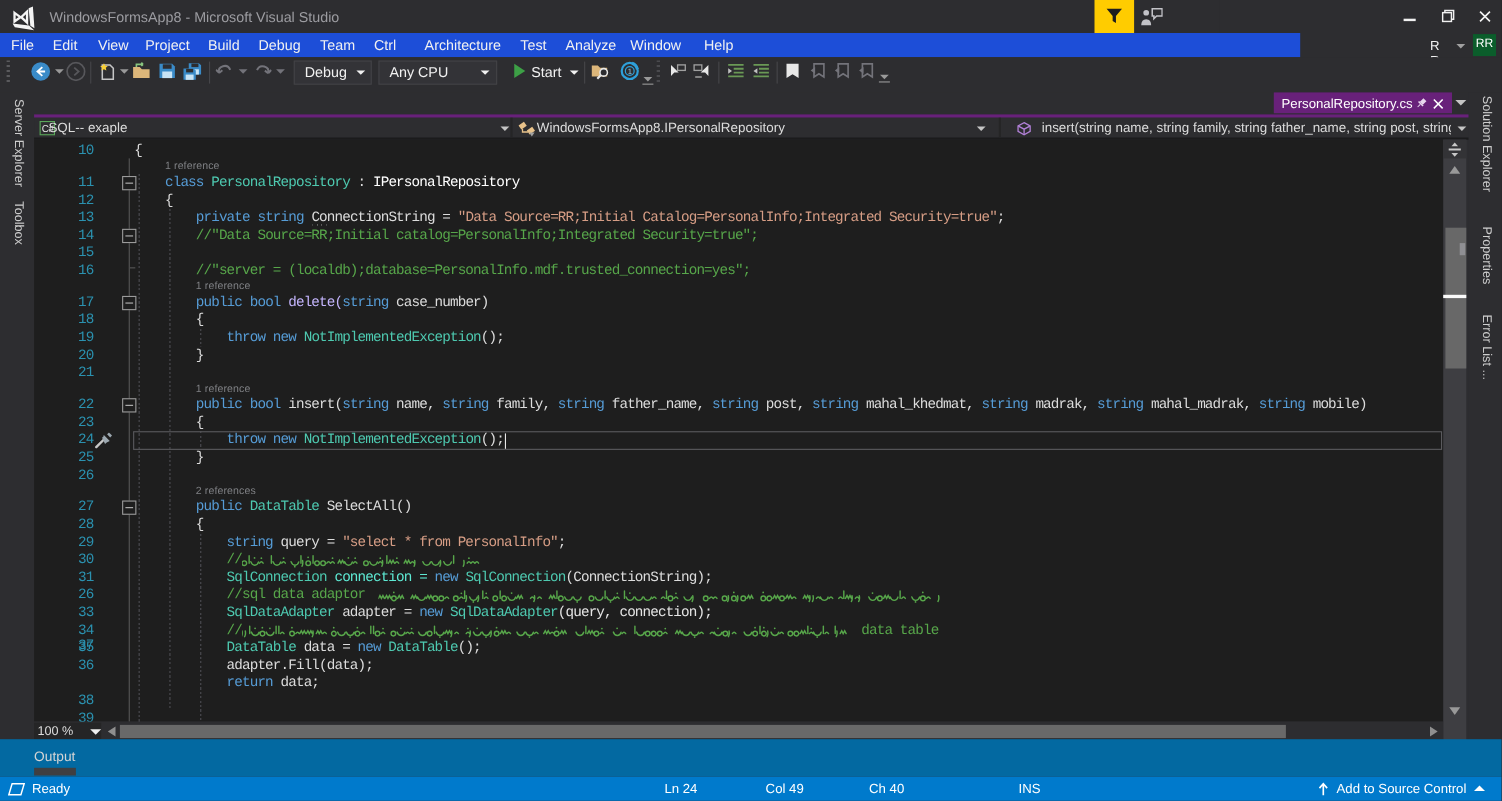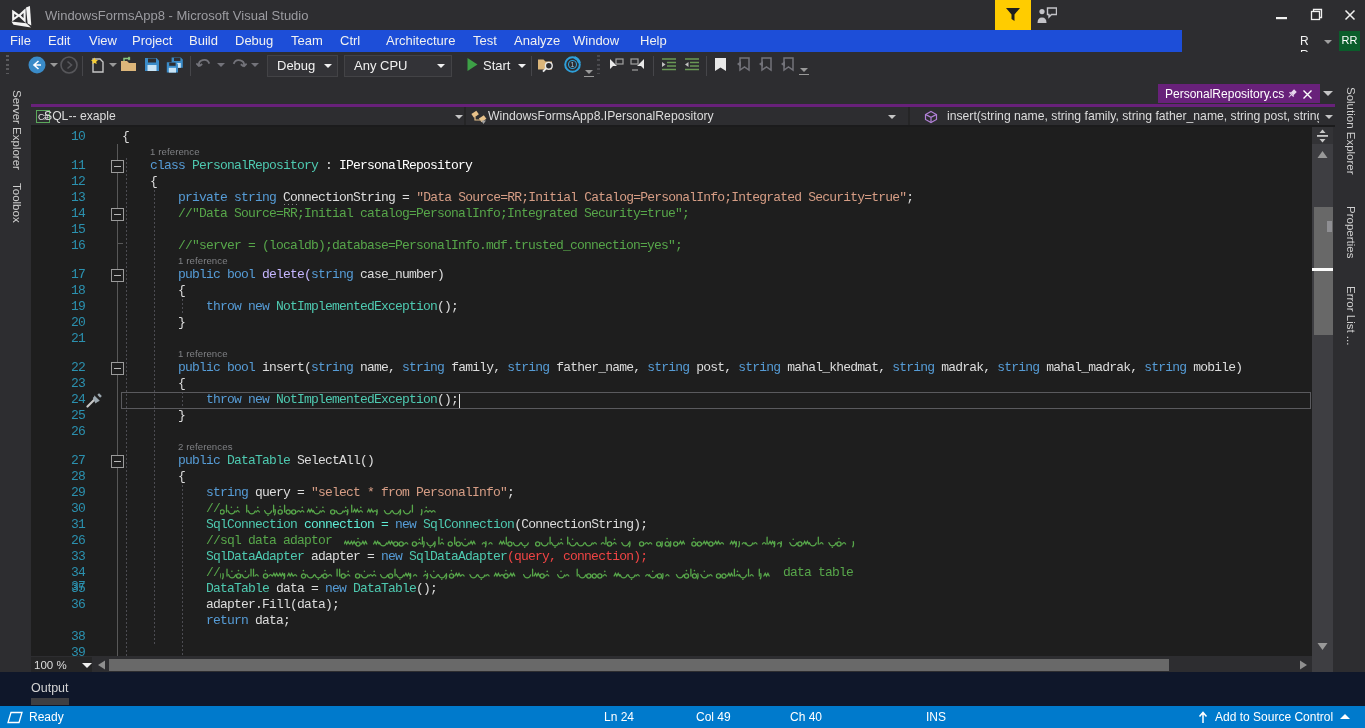--- a/index.html
+++ b/index.html
@@ -29,21 +29,21 @@
 .cbox span{position:absolute;left:2px;top:4.5px;width:7px;height:1px;background:#B8B8B8}
 .dots3{position:relative}
 .dots3:after{content:"";position:absolute;left:1px;bottom:1px;width:13px;height:1px;
   background-image:repeating-linear-gradient(to right,#8a8a8a 0,#8a8a8a 1px,transparent 1px,transparent 4px)}
 #curline{position:absolute;left:121px;width:1190px;height:17px;border:1px solid #5A5A5E}
 #caret{position:absolute;left:459px;width:1.4px;height:14px;background:#E8E8E8}
 #vscroll{position:absolute;left:1312px;top:127px;width:21px;height:546px;background:#3E3E42}
 #rstrip{position:absolute;left:1335px;top:84px;width:30px;height:622px;background:#2D2D30}
 .vtext{position:absolute;color:#CECECE;font-size:11.5px;white-space:nowrap;transform-origin:0 0;transform:rotate(90deg)}
 #hscroll{position:absolute;left:31px;top:656px;width:1281px;height:17px;background:#2D2D30}
-#outstrip{position:absolute;left:0;top:672px;width:1365px;height:34px;background:#0f172a}
+#outstrip{position:absolute;left:0;top:672px;width:1365px;height:34px;background:#0369a1}
 #statusbar{position:absolute;left:0;top:706px;width:1365px;height:22px;background:#007ACC;color:#fff;font-size:12px}
 .sbi{position:absolute;top:4px}
 .icon{position:absolute}
 </style></head>
 <body>
 
 <div id="titlebar">
  <svg class="icon" style="left:11px;top:4px" width="23" height="25" viewBox="0 0 23 25">
    <path d="M15.0 3.6 L18.9 1.9 L20.3 21.6 L16.6 19.4 Z" fill="#F4F4F4"></path>
    <path d="M0.4 17.4 L15.4 19.2 L20.0 23.4 L2.5 20.8 Z" fill="#F4F4F4"></path>
@@ -342,21 +342,21 @@
             <circle cx="228.6" cy="6.2" r="0.8"></circle>
             <circle cx="270.5" cy="6.4" r="0.8"></circle>
             <circle cx="323.1" cy="5.6" r="0.8"></circle>
             <circle cx="349.8" cy="5.6" r="0.8"></circle>
             <circle cx="449.2" cy="6.2" r="0.8"></circle>
             <circle cx="488.3" cy="14.2" r="0.8"></circle>
             <circle cx="494.9" cy="5.6" r="0.8"></circle>
           </g>
         </svg></span></div>
 <div class="ln" style="top:549px">33</div>
-<div class="cl" style="top:549px"><span>            </span><span style="color:#4EC9B0">SqlDataAdapter</span><span style="color:#DCDCDC"> adapter = </span><span style="color:#569CD6">new</span><span style="color:#4EC9B0"> SqlDataAdapter</span><span style="color:#ef4444">(query, connection);</span></div>
+<div class="cl" style="top:549px"><span>            </span><span style="color:#4EC9B0">SqlDataAdapter</span><span style="color:#DCDCDC"> adapter = </span><span style="color:#569CD6">new</span><span style="color:#4EC9B0"> SqlDataAdapter</span><span style="color:#e5e5e5">(query, connection);</span></div>
 <div class="ln" style="top:565px">34</div>
 <div class="cl" style="top:565px"><span>            </span><span style="color:#57A64A">//</span><span class="arw" style="width:556px"><svg width="552" height="16" viewBox="0 0 552 16" style="position:absolute;top:0;left:0">
           <g fill="#57A64A">
             <path d="M0.0 8.6 q0.6 3.4 -0.6 5.2 M3.0 8.6 q0.6 3.4 -0.6 5.2 M7.0 11 V4.2 M8.5 9.6 q1.0 3.2 3.6 3.2 q2.6 0 3.4 -3.0 M16.5 11 a2.1 2.1 0 1 0 4.2 0 a2.1 2.1 0 1 0 -4.2 0 M22.0 9.6 q1.0 3.2 3.6 3.2 q2.6 0 3.4 -3.0 M31.0 11 V4.2 M33.5 11 V4.2 M35.0 11 q1.6 -2.6 3.2 0 M43.4 11 a2.1 2.1 0 1 0 4.2 0 a2.1 2.1 0 1 0 -4.2 0 M48.9 11 q1.6 -2.6 3.2 0 M52.5 11 l1.4 -2.6 l1.3 2.6 l1.4 -2.6 l1.3 2.6 M58.5 11 l1.4 -2.6 l1.3 2.6 l1.4 -2.6 l1.3 2.6 M64.5 8.6 q0.6 3.4 -0.6 5.2 M67.5 11 l1.4 -2.6 l1.3 2.6 l1.4 -2.6 l1.3 2.6 M73.5 11 q1.6 -2.6 3.2 0 M81.4 11 a2.1 2.1 0 1 0 4.2 0 a2.1 2.1 0 1 0 -4.2 0 M86.9 9.6 q1.0 3.2 3.6 3.2 q2.6 0 3.4 -3.0 M94.9 9.6 q1.0 3.2 3.6 3.2 q2.6 0 3.4 -3.0 M102.9 11 a2.1 2.1 0 1 0 4.2 0 a2.1 2.1 0 1 0 -4.2 0 M108.4 11 q1.6 -2.6 3.2 0 M117.1 11 V4.2 M119.6 11 V4.2 M121.1 11 a2.1 2.1 0 1 0 4.2 0 a2.1 2.1 0 1 0 -4.2 0 M126.6 11 q1.6 -2.6 3.2 0 M135.5 11 a2.1 2.1 0 1 0 4.2 0 a2.1 2.1 0 1 0 -4.2 0 M141.0 9.6 q1.0 3.2 3.6 3.2 q2.6 0 3.4 -3.0 M149.0 11 q1.6 -2.6 3.2 0 M152.6 11 q1.6 -2.6 3.2 0 M160.5 9.6 q1.0 3.2 3.6 3.2 q2.6 0 3.4 -3.0 M168.5 11 a2.1 2.1 0 1 0 4.2 0 a2.1 2.1 0 1 0 -4.2 0 M175.0 11 V4.2 M176.5 9.6 q1.0 3.2 3.6 3.2 q2.6 0 3.4 -3.0 M184.5 11 l1.4 -2.6 l1.3 2.6 l1.4 -2.6 l1.3 2.6 M190.5 8.6 q0.6 3.4 -0.6 5.2 M193.5 11 q1.6 -2.6 3.2 0 M203.8 11 q1.6 -2.6 3.2 0 M207.4 8.6 q0.6 3.4 -0.6 5.2 M210.4 9.6 q1.0 3.2 3.6 3.2 q2.6 0 3.4 -3.0 M218.4 9.6 q1.0 3.2 3.6 3.2 q2.6 0 3.4 -3.0 M226.4 8.6 q0.6 3.4 -0.6 5.2 M229.4 11 a2.1 2.1 0 1 0 4.2 0 a2.1 2.1 0 1 0 -4.2 0 M234.9 11 l1.4 -2.6 l1.3 2.6 l1.4 -2.6 l1.3 2.6 M240.9 11 q1.6 -2.6 3.2 0 M249.9 9.6 q1.0 3.2 3.6 3.2 q2.6 0 3.4 -3.0 M257.9 9.6 q1.0 3.2 3.6 3.2 q2.6 0 3.4 -3.0 M265.9 11 q1.6 -2.6 3.2 0 M274.3 11 l1.4 -2.6 l1.3 2.6 l1.4 -2.6 l1.3 2.6 M280.3 11 q1.6 -2.6 3.2 0 M283.9 11 a2.1 2.1 0 1 0 4.2 0 a2.1 2.1 0 1 0 -4.2 0 M289.4 11 l1.4 -2.6 l1.3 2.6 l1.4 -2.6 l1.3 2.6 M303.6 9.6 q1.0 3.2 3.6 3.2 q2.6 0 3.4 -3.0 M312.6 11 V4.2 M314.1 11 l1.4 -2.6 l1.3 2.6 l1.4 -2.6 l1.3 2.6 M320.1 11 a2.1 2.1 0 1 0 4.2 0 a2.1 2.1 0 1 0 -4.2 0 M325.6 11 q1.6 -2.6 3.2 0 M337.6 9.6 q1.0 3.2 3.6 3.2 q2.6 0 3.4 -3.0 M345.6 11 q1.6 -2.6 3.2 0 M357.2 11 V4.2 M358.7 9.6 q1.0 3.2 3.6 3.2 q2.6 0 3.4 -3.0 M366.7 11 a2.1 2.1 0 1 0 4.2 0 a2.1 2.1 0 1 0 -4.2 0 M372.2 11 a2.1 2.1 0 1 0 4.2 0 a2.1 2.1 0 1 0 -4.2 0 M377.7 11 a2.1 2.1 0 1 0 4.2 0 a2.1 2.1 0 1 0 -4.2 0 M383.2 11 q1.6 -2.6 3.2 0 M394.1 11 l1.4 -2.6 l1.3 2.6 l1.4 -2.6 l1.3 2.6 M400.1 9.6 q1.0 3.2 3.6 3.2 q2.6 0 3.4 -3.0 M408.1 9.6 q1.0 3.2 3.6 3.2 q2.6 0 3.4 -3.0 M416.1 11 q1.6 -2.6 3.2 0 M425.7 11 q1.6 -2.6 3.2 0 M429.3 9.6 q1.0 3.2 3.6 3.2 q2.6 0 3.4 -3.0 M437.3 11 a2.1 2.1 0 1 0 4.2 0 a2.1 2.1 0 1 0 -4.2 0 M442.8 8.6 q0.6 3.4 -0.6 5.2 M445.8 11 q1.6 -2.6 3.2 0 M456.4 9.6 q1.0 3.2 3.6 3.2 q2.6 0 3.4 -3.0 M464.4 11 a2.1 2.1 0 1 0 4.2 0 a2.1 2.1 0 1 0 -4.2 0 M470.9 11 V4.2 M472.4 11 a2.1 2.1 0 1 0 4.2 0 a2.1 2.1 0 1 0 -4.2 0 M477.9 8.6 q0.6 3.4 -0.6 5.2 M480.9 9.6 q1.0 3.2 3.6 3.2 q2.6 0 3.4 -3.0 M488.9 11 q1.6 -2.6 3.2 0 M496.4 11 a2.1 2.1 0 1 0 4.2 0 a2.1 2.1 0 1 0 -4.2 0 M501.9 11 a2.1 2.1 0 1 0 4.2 0 a2.1 2.1 0 1 0 -4.2 0 M507.4 11 l1.4 -2.6 l1.3 2.6 l1.4 -2.6 l1.3 2.6 M514.4 11 V4.2 M515.9 11 q1.6 -2.6 3.2 0 M519.5 9.6 q1.0 3.2 3.6 3.2 q2.6 0 3.4 -3.0 M528.5 11 V4.2 M530.0 11 q1.6 -2.6 3.2 0 M539.3 11 V4.2 M540.8 8.6 q0.6 3.4 -0.6 5.2 M543.8 11 l1.4 -2.6 l1.3 2.6 l1.4 -2.6 l1.3 2.6" fill="none" stroke="#57A64A" stroke-width="1.3" stroke-linecap="round"></path>
             <circle cx="11.9" cy="6.2" r="0.8"></circle>
             <circle cx="18.5" cy="5.6" r="0.8"></circle>
             <circle cx="25.4" cy="6.2" r="0.8"></circle>
             <circle cx="45.4" cy="5.6" r="0.8"></circle>
             <circle cx="83.4" cy="5.6" r="0.8"></circle>
             <circle cx="98.3" cy="14.2" r="0.8"></circle>

